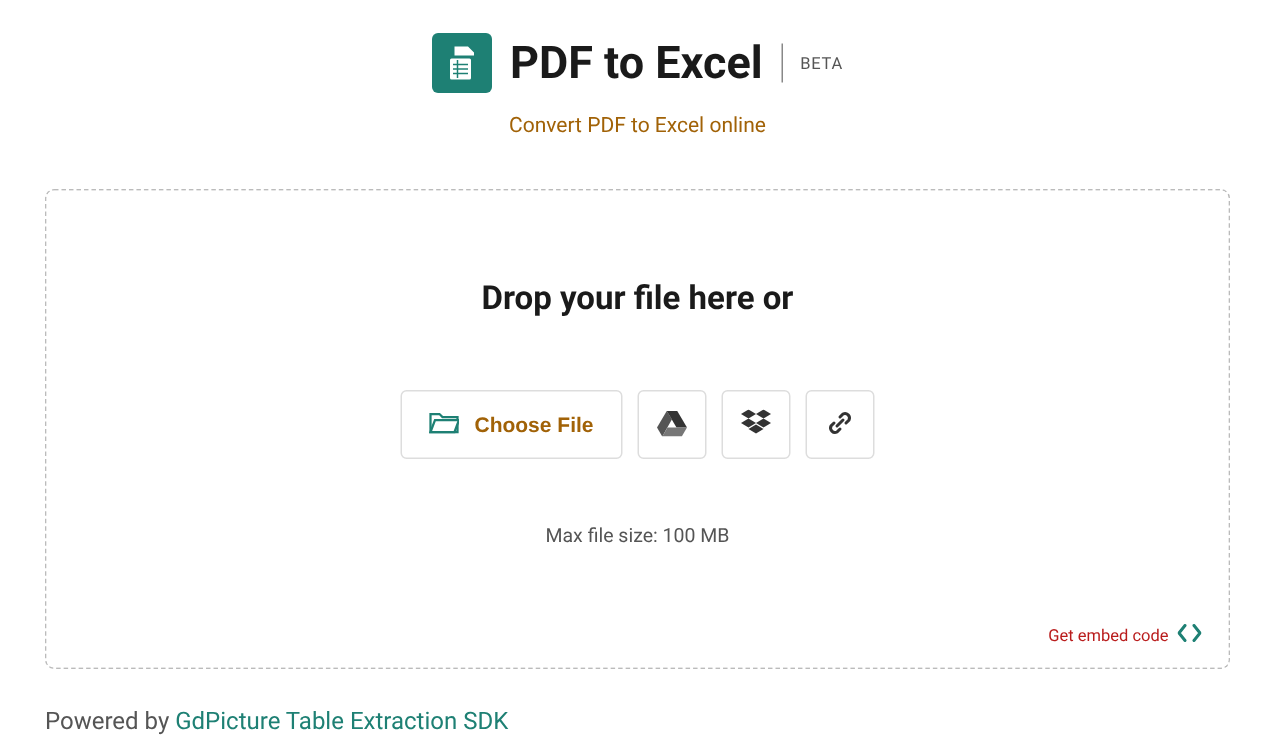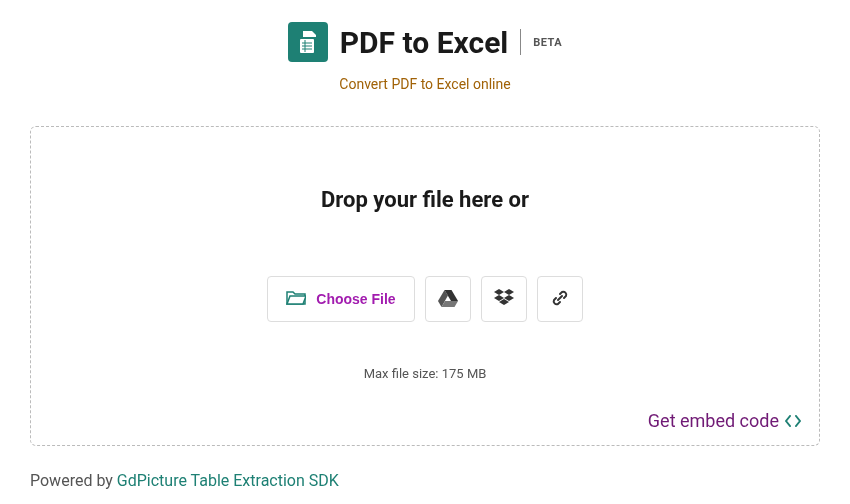--- a/index.html
+++ b/index.html
@@ -40,21 +40,21 @@
       font-weight: 700;
       color: #1a1a1a;
     }
     .beta-divider {
       width: 1px;
       height: 26px;
       background: #888;
     }
     .beta {
       font-size: 11px;
-      font-weight: 700;
+      font-weight: 400;
       color: #555;
       letter-spacing: 0.5px;
     }
     .subtitle {
       margin-top: 14px;
       font-size: 14px;
       color: #a16207;
     }
     .dropzone {
       margin: 16px 30px 0 30px;
@@ -62,21 +62,21 @@
       border-radius: 6px;
       position: relative;
       padding: 60px 20px 20px 20px;
       text-align: center;
       min-height: 320px;
     }
     .drop-title {
       font-size: 22px;
       font-weight: 700;
       color: #1a1a1a;
-      margin-bottom: 64px;
+      margin-bottom: 48px;
     }
     .button-row {
       display: flex;
       justify-content: center;
       gap: 10px;
       margin-bottom: 44px;
     }
     .btn {
       border: 1px solid #ddd;
       border-radius: 4px;
@@ -86,35 +86,35 @@
       align-items: center;
       justify-content: center;
       cursor: pointer;
       font-size: 14px;
       color: #333;
     }
     .btn-choose {
       padding: 0 18px;
       gap: 10px;
       font-weight: 600;
-      color: #a21caf;
+      color: #a16207;
     }
     .btn-icon-only {
       width: 46px;
     }
     .maxsize {
       font-size: 13px;
       color: #555;
     }
     .embed-link {
       position: absolute;
       bottom: 14px;
       right: 18px;
-      font-size: 18px;
-      color: #701a75;
+      font-size: 11px;
+      color: #b91c1c;
       cursor: pointer;
       display: flex;
       align-items: center;
       gap: 6px;
     }
     .footer {
       position: absolute;
       bottom: 14px;
       left: 30px;
       font-size: 16px;
@@ -186,21 +186,21 @@
     <button class="btn btn-icon-only">
       <span>
         <svg width="20" height="20" viewBox="0 0 20 20">
           <path d="M8 12 L12 8 M6 10 L4 12 A3 3 0 0 0 8 16 L10 14 M14 10 L16 8 A3 3 0 0 0 12 4 L10 6" stroke="#333" stroke-width="2" fill="none" stroke-linecap="round"></path>
         </svg>
       </span>
     </button>
   </div>
 
   <div class="maxsize">
-    <span>Max file size: </span><span>175 MB</span>
+    <span>Max file size: </span><span>100 MB</span>
   </div>
 
   <div class="embed-link">
     <span>Get embed code</span>
     <span>
       <svg width="16" height="12" viewBox="0 0 16 12">
         <path d="M5 1 L1 6 L5 11 M11 1 L15 6 L11 11" stroke="#1e8074" stroke-width="2" fill="none" stroke-linecap="round" stroke-linejoin="round"></path>
       </svg>
     </span>
   </div>

